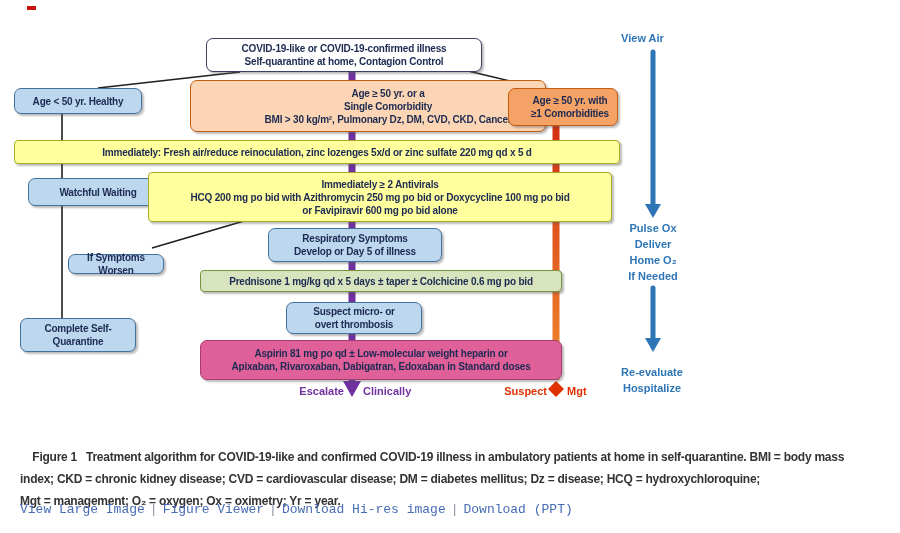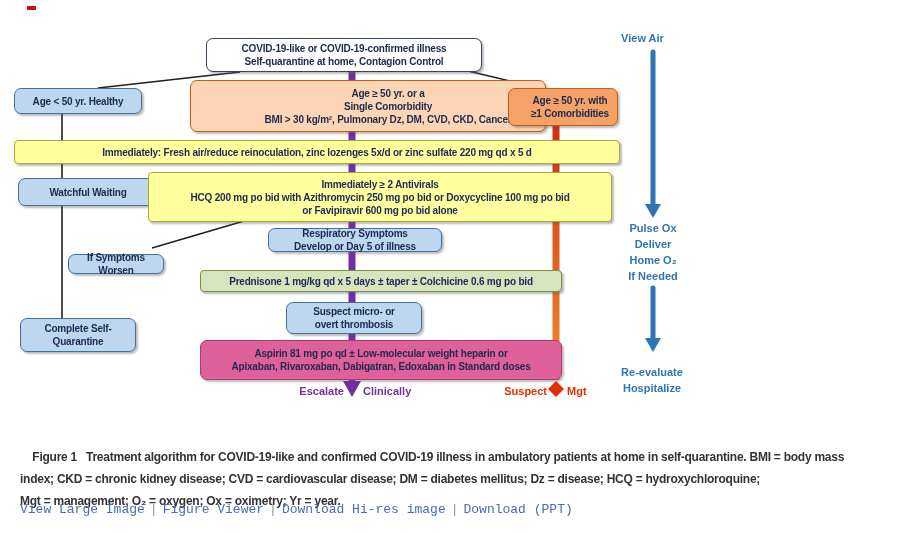--- a/index.html
+++ b/index.html
@@ -86,25 +86,25 @@
 
     <div class="box box-white" style="left:206px; top:38px;  width:276px; height:34px;">COVID-19-like or COVID-19-confirmed illness
 Self-quarantine at home, Contagion Control</div>
     <div class="box box-blue" style="left:14px;  top:88px;  width:128px; height:26px;">Age &lt; 50 yr. Healthy</div>
     <div class="box box-orange" style="left:190px; top:80px;  width:356px; height:52px;padding-left:44px;">Age ≥ 50 yr. or a
 Single Comorbidity
 BMI &gt; 30 kg/m², Pulmonary Dz, DM, CVD, CKD, Cancer</div>
     <div class="box box-orange2" style="left:508px; top:88px; width:110px; height:38px;padding-left:18px;">Age ≥ 50 yr. with
 ≥1 Comorbidities</div>
     <div class="box box-yellow" style="left:14px;  top:140px; width:606px; height:24px;">Immediately:  Fresh air/reduce reinoculation, zinc lozenges 5x/d or zinc sulfate 220 mg qd x 5 d</div>
-    <div class="box box-blue" style="left:18px;  top:178px; width:140px; height:28px;">Watchful Waiting</div>
+    <div class="box box-blue" style="left:28px;  top:178px; width:140px; height:28px;">Watchful Waiting</div>
     <div class="box box-yellow" style="left:148px; top:172px; width:464px; height:50px;">Immediately ≥ 2 Antivirals
 HCQ 200 mg po bid with Azithromycin 250 mg po bid or Doxycycline 100 mg po bid
 or Favipiravir 600 mg po bid alone</div>
-    <div class="box box-blue" style="left:268px; top:228px; width:174px; height:24px;">Respiratory Symptoms
+    <div class="box box-blue" style="left:268px; top:228px; width:174px; height:34px;">Respiratory Symptoms
 Develop or Day 5 of illness</div>
     <div class="box box-blue" style="left:68px;  top:246px; width:96px;  height:20px;margin-top:8px;">If Symptoms
 Worsen</div>
     <div class="box box-green" style="left:200px; top:270px; width:362px; height:22px;">Prednisone 1 mg/kg qd x 5 days ± taper ± Colchicine 0.6 mg po bid</div>
     <div class="box box-blue" style="left:286px; top:302px; width:136px; height:32px;">Suspect micro- or
 overt thrombosis</div>
     <div class="box box-blue" style="left:20px;  top:318px; width:116px; height:34px;">Complete Self-
 Quarantine</div>
     <div class="box box-pink" style="left:200px; top:340px; width:362px; height:40px;">Aspirin 81 mg po qd ± Low-molecular weight heparin or
 Apixaban, Rivaroxaban, Dabigatran, Edoxaban in Standard doses</div>

